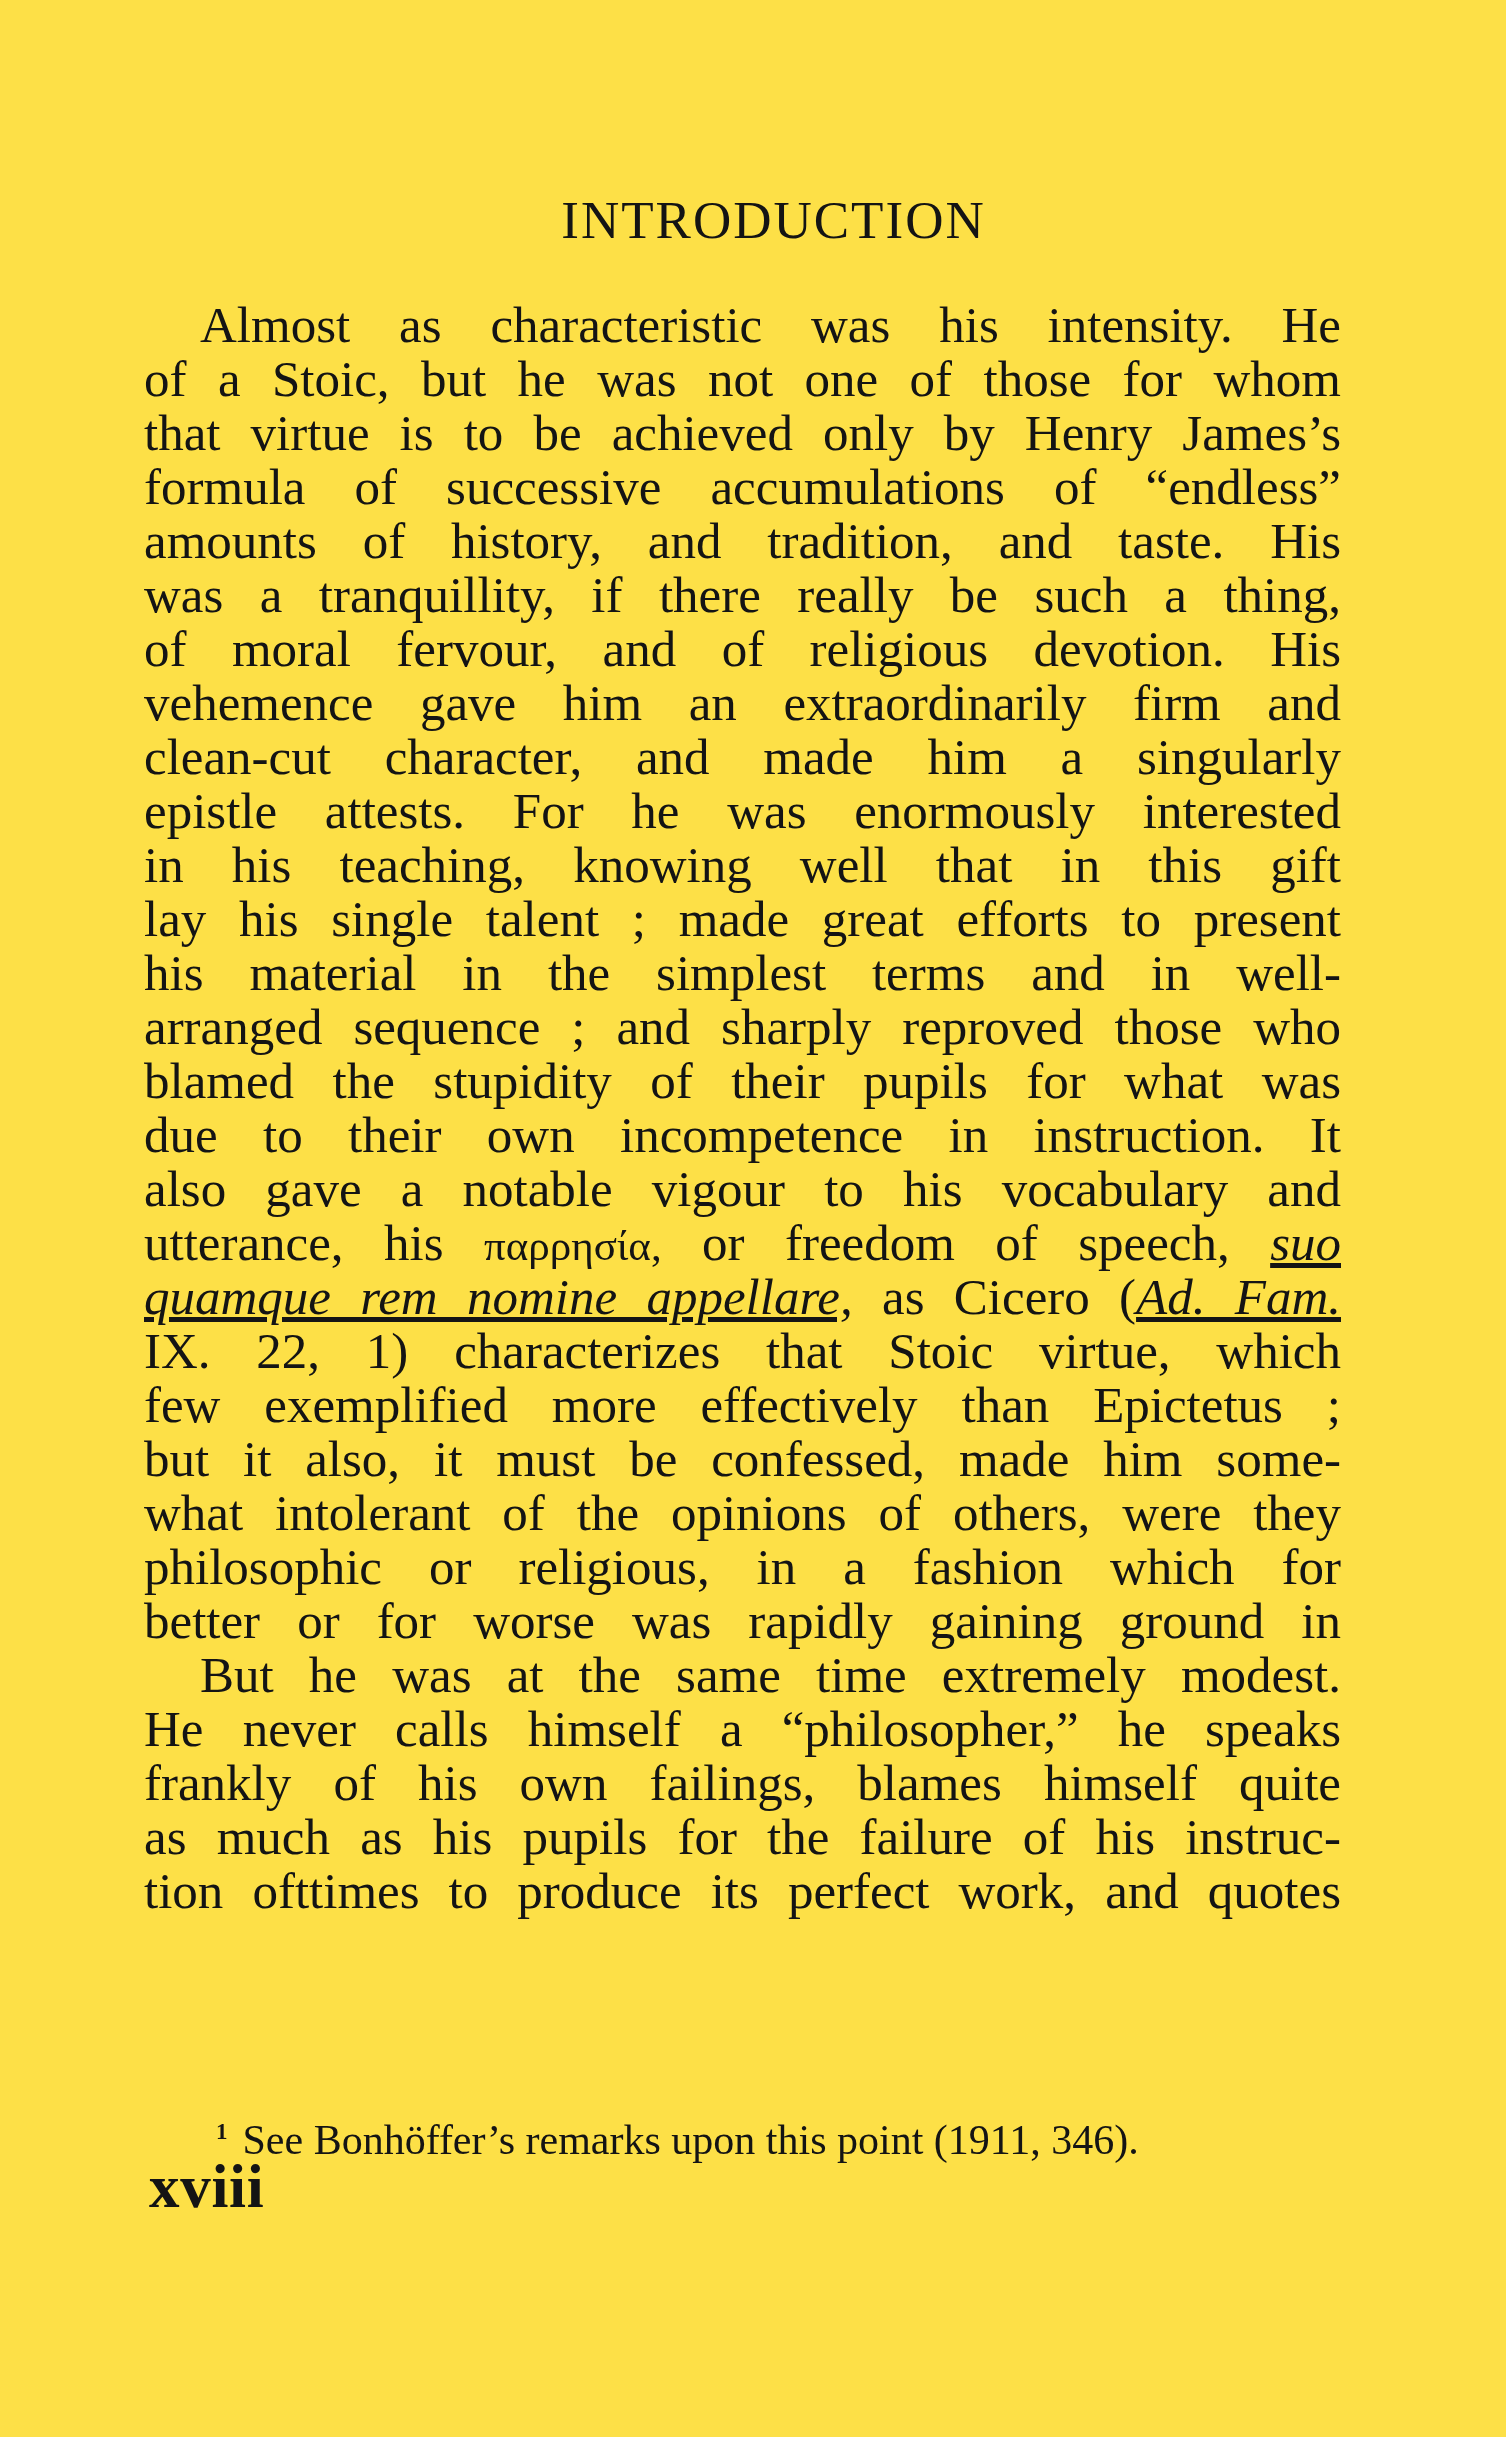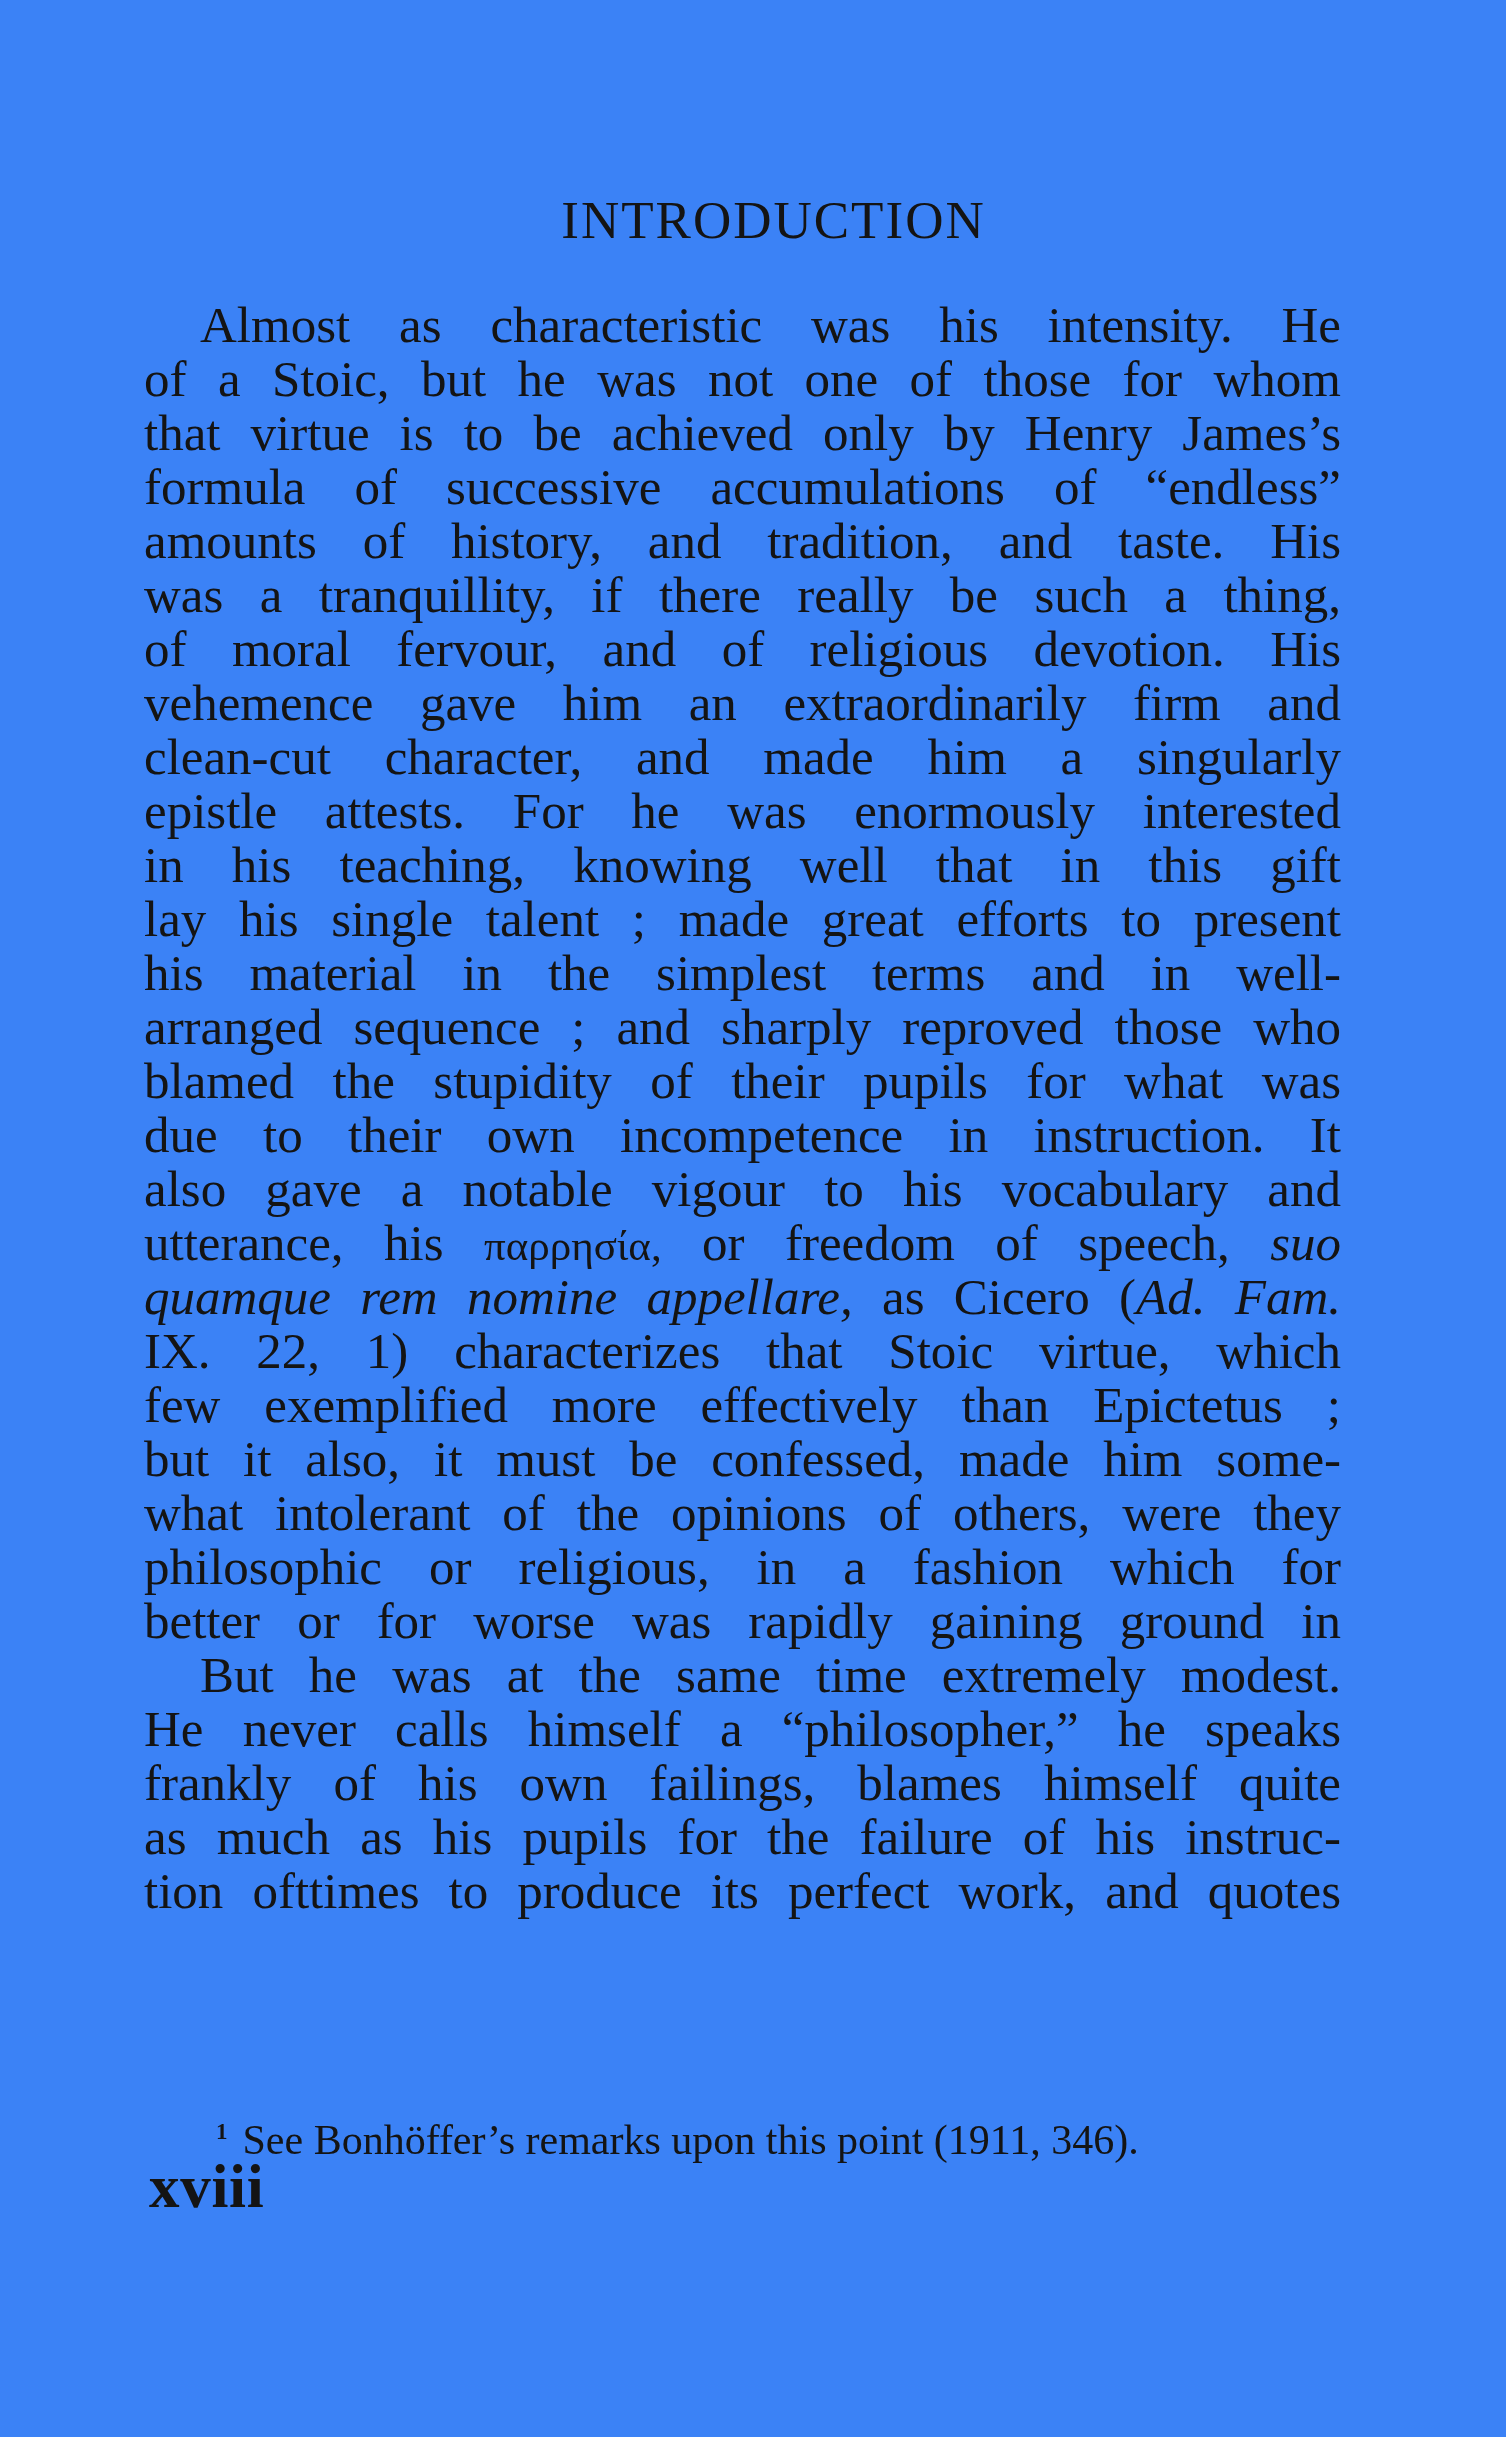--- a/index.html
+++ b/index.html
@@ -13,21 +13,21 @@
     position: relative;
     overflow: hidden;
     color: #141414;
     font-family: "Liberation Serif", "DejaVu Serif", serif;
   }
   .page {
     position: absolute;
     left: 0; top: 0;
     width: 1506px;
     height: 2438px;
-    background: #3b82f6;
+    background: #fde047;
   }
   .running-head {
     position: absolute;
     left: 0;
     width: 1506px;
     top: 190px;
     text-align: center;
     font-size: 53px;
     line-height: 61px;
     letter-spacing: 2px;
@@ -45,21 +45,21 @@
   .line {
     display: block;
     white-space: nowrap;
     text-align: justify;
     text-align-last: justify;
     height: 54px;
     overflow: visible;
   }
   .line.indent { padding-left: 56px; }
   .line.last { text-align-last: left; text-align: left; }
-  .it { font-style: italic; }
+  .it { font-style: italic; text-decoration: underline; }
   .greek { font-size: 43px; }
   sup.fnref {
     font-size: 27px;
     vertical-align: 0;
     position: relative;
     top: -19px;
     margin-left: 4.1px;
   }
   .footnote {
     position: absolute;

